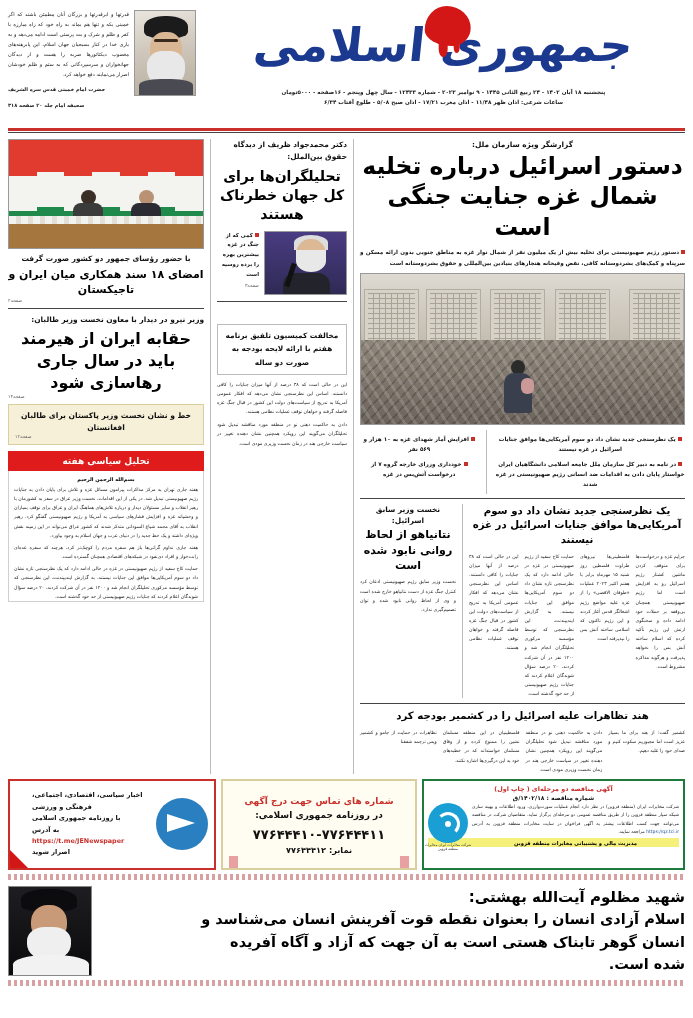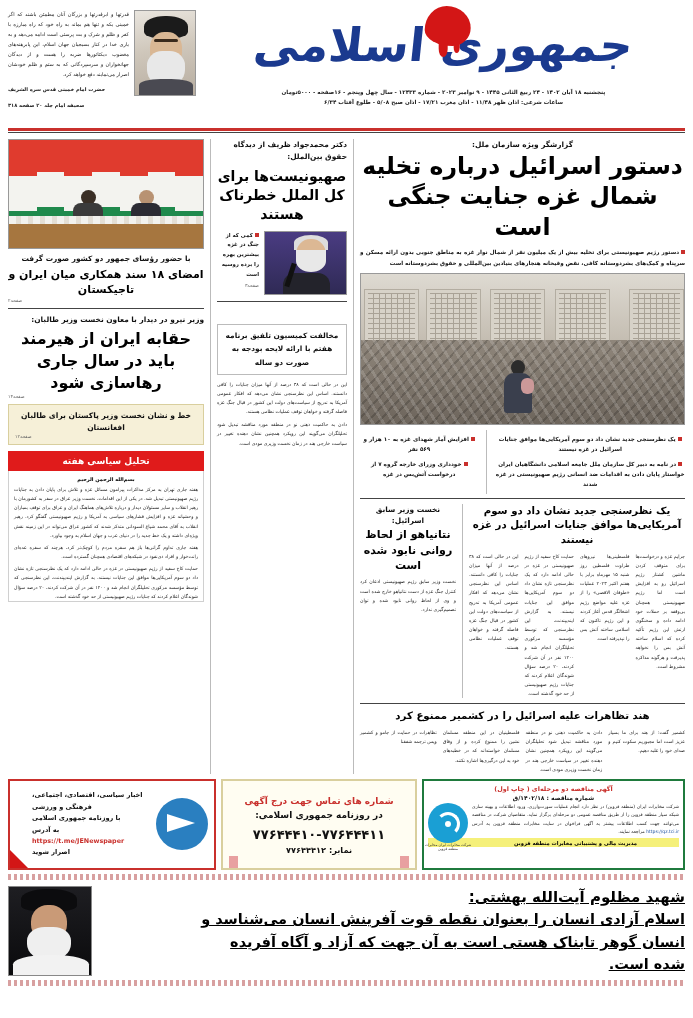--- a/index.html
+++ b/index.html
@@ -191,21 +191,21 @@
   .tl-circ { position:absolute; inset:0; border-radius:50%; background:#1a9fd4; }
   .tl-arc { position:absolute; left:8px; top:9px; width:24px;height:24px;
             border:3px solid #fff; border-radius:50%; border-bottom-color:transparent; border-left-color:transparent;}
   .tl-dot { position:absolute; left:17px; top:18px; width:6px;height:6px;border-radius:50%;background:#fff;}
   .tl-cap { font-size:3.6px; text-align:center; position:absolute; bottom:-8px; left:-4px; width:48px; color:#333;}
 
   .dots { height:6px; margin:4px 8px 0 8px;
           background: repeating-linear-gradient(90deg,#d8a0a0 0 3px, transparent 3px 6px); }
 
   
-  .bottom { display:flex; gap:10px; padding: 6px 8px 0 8px; align-items:flex-start;text-decoration:underline; }
+  .bottom { display:flex; gap:10px; padding: 6px 8px 0 8px; align-items:flex-start; }
   .bq-text { flex:1; text-align:right; }
   .bq-title { font-size:15px; font-weight:bold; color:#000; line-height:1.5; }
   .bq-body { font-size:14.5px; font-weight:bold; color:#000; line-height:1.55; }
 </style>
 </head>
 <body>
 
 <div class="page">
 
   <div class="masthead">
@@ -304,35 +304,35 @@
         <div style="width:96px">
           <div class="kicker">نخست وزیر سابق اسرائیل:</div>
           <div class="headline-sm">نتانیاهو از لحاظ روانی نابود شده است</div>
           <div class="bodytext" style="margin-top:4px">نخست وزیر سابق رژیم صهیونیستی اذعان کرد کنترل جنگ غزه از دست نتانیاهو خارج شده است و وی از لحاظ روانی نابود شده و توان تصمیم‌گیری ندارد.</div>
         </div>
       </div>
 
       <div class="rule-thin" style="margin:5px 0 0 0"></div>
 
       <div style="margin-top:5px">
-        <div class="headline-bar">هند تظاهرات علیه اسرائیل را در کشمیر ممنوع کرد</div>
+        <div class="headline-bar">هند تظاهرات علیه اسرائیل را در کشمیر بودجه کرد</div>
         <div class="body-cols">
           <div class="bodytext">کشمیر گفت: از هند برای ما بسیار عزیز است اما مجبوریم سکوت کنیم و صدای خود را غلبه دهیم.</div>
           <div class="bodytext">دادن به حاکمیت ذهنی نو در منطقه مورد مناقشه تبدیل شود تحلیلگران می‌گویند این رویکرد همچنین نشان دهنده تغییر در سیاست خارجی هند در زمان نخست وزیری مودی است.</div>
           <div class="bodytext">فلسطینیان در این منطقه مسلمان نشین را ممنوع کرده و از وفاق مسلمان خواسته‌اند که در خطبه‌های خود به این درگیری‌ها اشاره نکنند.</div>
           <div class="bodytext">تظاهرات در حمایت از جامو و کشمیر ویس ترجمه شفقنا</div>
         </div>
       </div>
     </div>
 
     <div class="divider-v"></div>
 
     <div class="col-mid">
       <div class="kicker kicker-r">دکتر محمدجواد ظریف از دیدگاه حقوق بین‌الملل:</div>
-      <div class="headline-md" style="margin-top:4px">صهیونیست‌ها برای کل الملل خطرناک هستند</div>
+      <div class="headline-md" style="margin-top:4px">تحلیلگران‌ها برای کل جهان خطرناک هستند</div>
 
       <div style="display:flex; gap:5px; margin-top:6px;">
         <div class="photo photo-zarif" style="flex:1">
           <div class="zf-hair"></div>
           <div class="zf-head"></div>
           <div class="zf-beard"></div>
           <div class="zf-suit"></div>
           <div class="zf-mic"></div>
         </div>
         <div style="width:42px">

